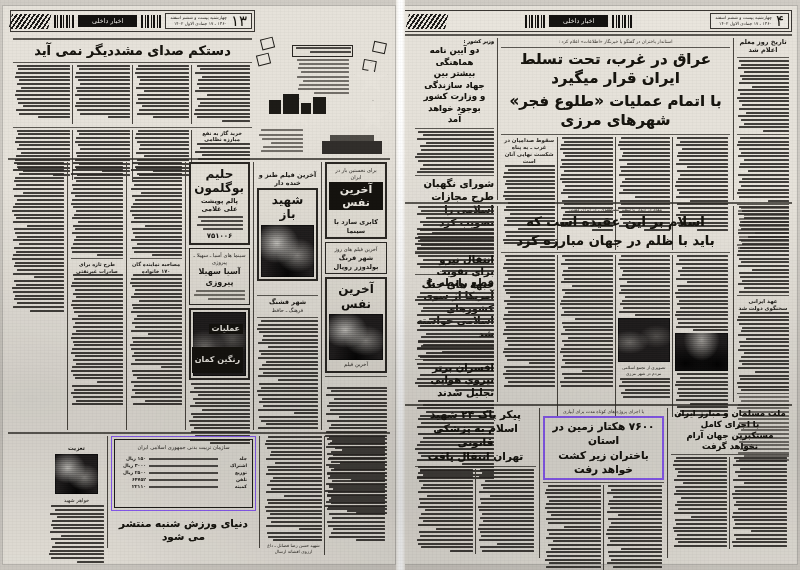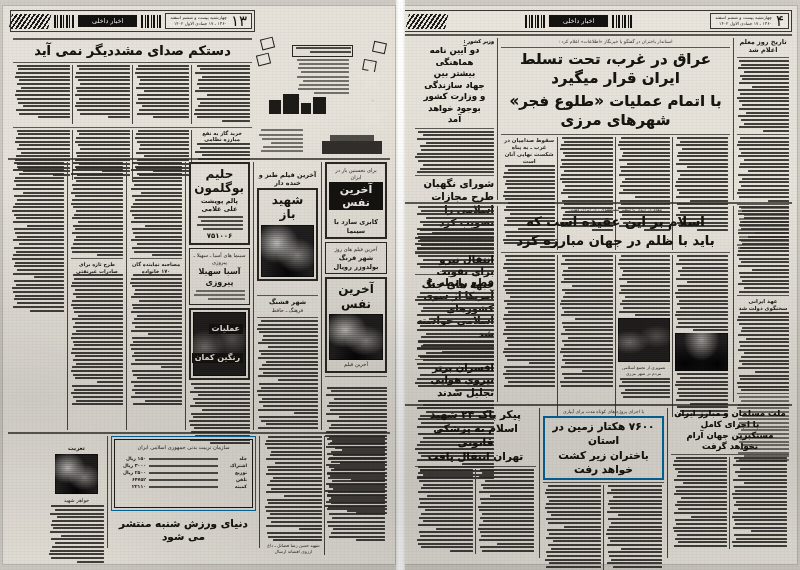--- a/index.html
+++ b/index.html
@@ -163,21 +163,21 @@
     font-size:4px;color:#1a1814;line-height:1.15;padding:8px 4px;box-sizing:border-box;
   }
   .tilt-label{
     position:absolute;background:#e8e4dc;border:1px solid #1f1d19;
     font-size:4.2px;color:#1a1814;padding:2px 5px;white-space:nowrap;
   }
 
   .bld{
     position:absolute;bottom:0;background:#1d1b17;
   }
-  .frame-deco{border:2px solid #0369a1;padding:3px;}
+  .frame-deco{border:2px solid #8b5cf6;padding:3px;}
   .frame-deco .inner{border:1px solid #1f1d19;padding:3px;}
 
   .boxedlist{border:1px solid #2b2824;padding:2px;box-sizing:border-box;}
   .bl-row{display:flex;gap:3px;align-items:center;margin-bottom:2px;}
   .bl-row b{font-size:4.6px;color:#1a1814;flex:0 0 26px;text-align:right;}
   .bl-row span{flex:1;height:2px;background:#2b2824;opacity:.8;}
   .smalltxt{font-size:4.4px;color:#2e2b26;line-height:1.35;text-align:justify;}
   .centerhead{font-size:6.5px;font-weight:bold;text-align:center;color:#1a1814;line-height:1.3;}
 </style>
 </head>
@@ -1366,21 +1366,21 @@
               <i class="w96"></i>
                 <i class="w88"></i>
                 <i class="w72"></i>
             </div>
           </div>
 
           <div class="adbox heavy" style="position:relative">
             <div class="photo dark" style="height:64px"></div>
             <div style="position:absolute;top:6px;right:5px;text-align:right">
               <div class="ad-title" style="display:inline-block;font-size:8px;padding:0 3px">عملیات</div>
-              <div class="ad-title" style="display:inline-block;font-size:8px;padding:0 3px;margin-top:18px">رنگین کمان</div>
+              <div class="ad-title" style="display:inline-block;font-size:8px;padding:8px 3px;margin-top:12px">رنگین کمان</div>
             </div>
           </div>
 
           <div class="tx dense">
             <i class="w96"></i>
               <i class="w92"></i>
               <i class="w98"></i>
               <i class="w86"></i>
               <i class="w94"></i>
               <i class="w90"></i>

